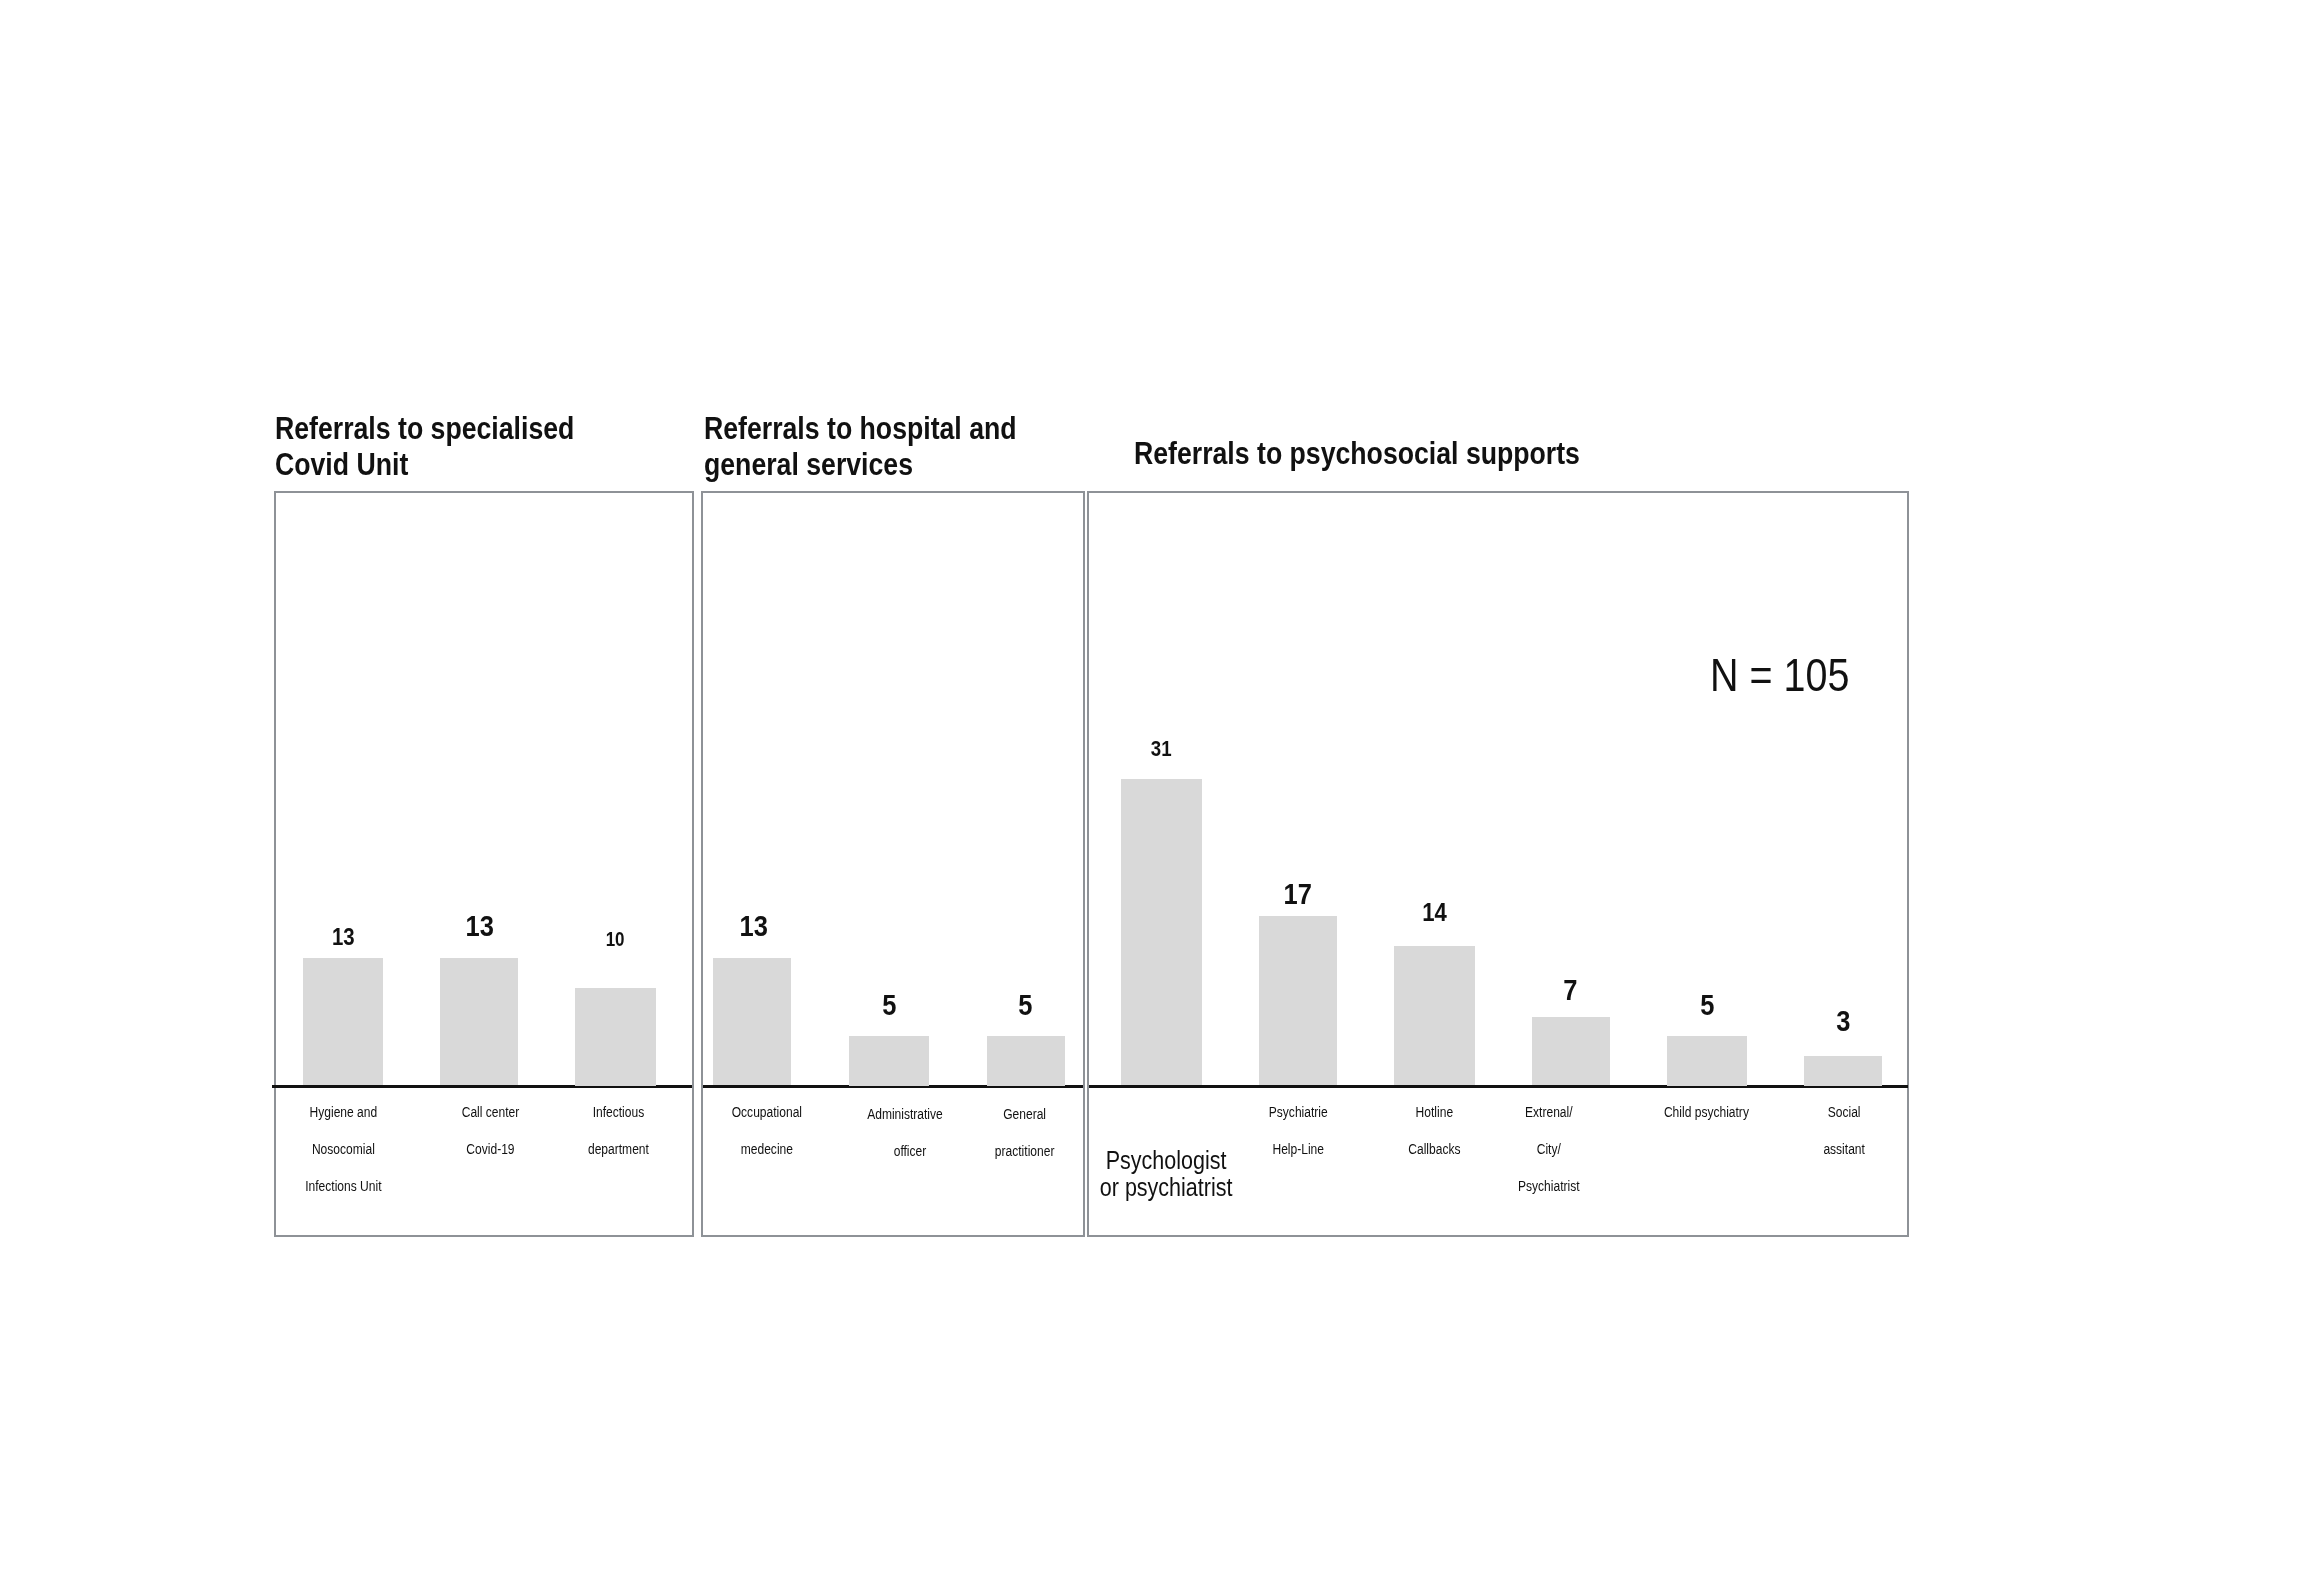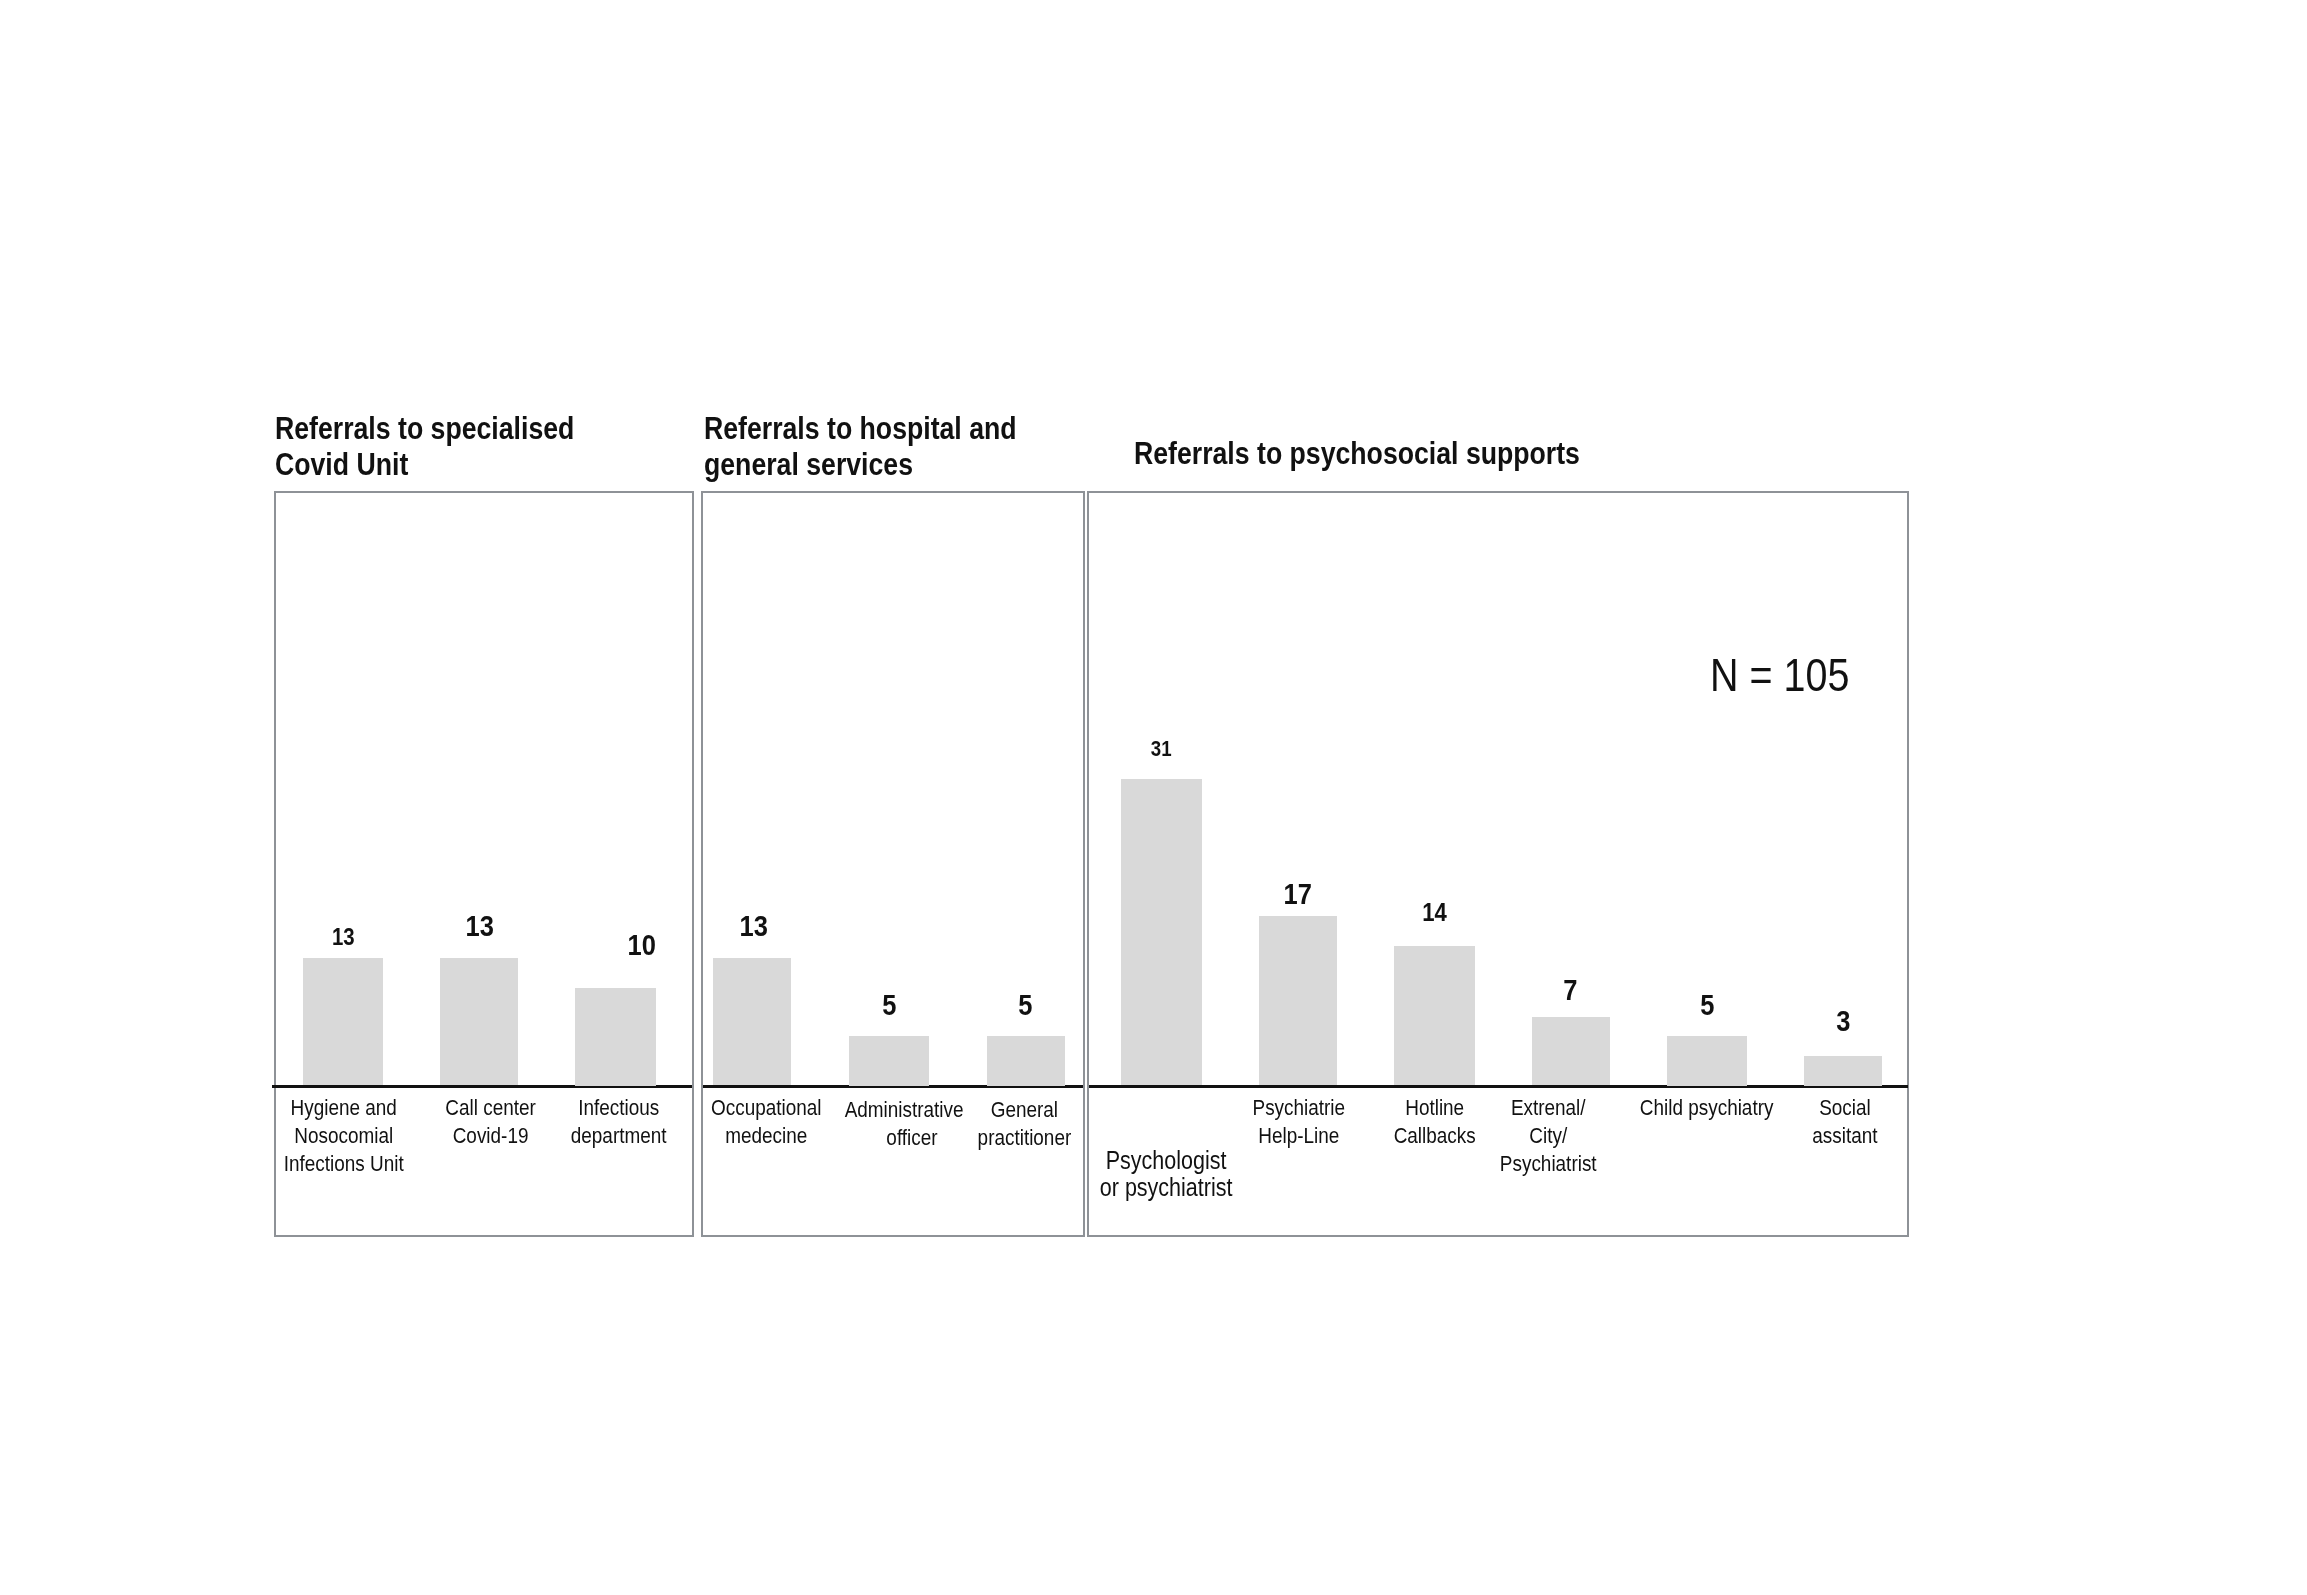--- a/index.html
+++ b/index.html
@@ -6,21 +6,21 @@
   body { width:2307px; height:1596px; position:relative; overflow:hidden;
          font-family:"Liberation Sans", sans-serif; color:#111; }
   .panel-title { position:absolute; font-weight:bold; font-size:31px; line-height:36px;
                  white-space:pre; transform-origin:0 0; transform:scaleX(0.86); color:#111; }
   .panel { position:absolute; border:2.8px solid #8e9297; box-sizing:border-box; background:transparent; }
   .baseline { position:absolute; height:2.8px; background:#111; }
   .bar { position:absolute; background:#d9d9d9; }
   .val { position:absolute; font-weight:bold; text-align:center; width:129px;
          transform-origin:50% 100%; }
   .val span { display:inline-block; transform:scaleX(0.85); }
-  .cat { position:absolute; text-align:center; font-size:22px; line-height:28px;
+  .cat { position:absolute; text-align:center; font-size:14px; line-height:37px;
          white-space:pre; width:185px; }
   .cat span { display:inline-block; transform:scaleX(0.86); }
   .nlabel { position:absolute; font-size:47px; line-height:47px; white-space:pre; }
   .nlabel span { display:inline-block; transform-origin:0 50%; transform:scaleX(0.84); }
 </style>
 </head>
 <body>
 
 <div class="panel-title" style="left:275px; top:411px;">Referrals to specialised
 Covid Unit</div>
@@ -50,21 +50,21 @@
 
 <div class="bar" style="left:1121px; top:779px; width:81px; height:306px;"></div>
 <div class="bar" style="left:1259px; top:916px; width:78px; height:169px;"></div>
 <div class="bar" style="left:1394px; top:946px; width:81px; height:139px;"></div>
 <div class="bar" style="left:1532px; top:1017px; width:78px; height:68px;"></div>
 <div class="bar" style="left:1667px; top:1036px; width:80px; height:50px;"></div>
 <div class="bar" style="left:1804px; top:1056px; width:78px; height:29.5px;"></div>
 
 <div class="val" style="left:279px; top:923px; font-size:24px;"><span>13</span></div>
 <div class="val" style="left:415px; top:909px; font-size:30px;"><span>13</span></div>
-<div class="val" style="left:577px; top:928px; font-size:30px;"><span>10</span></div>
+<div class="val" style="left:551px; top:928px; font-size:20px;"><span>10</span></div>
 <div class="val" style="left:689px; top:909px; font-size:30px;"><span>13</span></div>
 <div class="val" style="left:825px; top:988px; font-size:30px;"><span>5</span></div>
 <div class="val" style="left:961px; top:988px; font-size:30px;"><span>5</span></div>
 <div class="val" style="left:1097px; top:736px; font-size:22px;"><span>31</span></div>
 <div class="val" style="left:1233px; top:877px; font-size:30px;"><span>17</span></div>
 <div class="val" style="left:1370px; top:897px; font-size:26px;"><span>14</span></div>
 <div class="val" style="left:1506px; top:973px; font-size:30px;"><span>7</span></div>
 <div class="val" style="left:1643px; top:988px; font-size:30px;"><span>5</span></div>
 <div class="val" style="left:1779px; top:1004px; font-size:30px;"><span>3</span></div>
 

